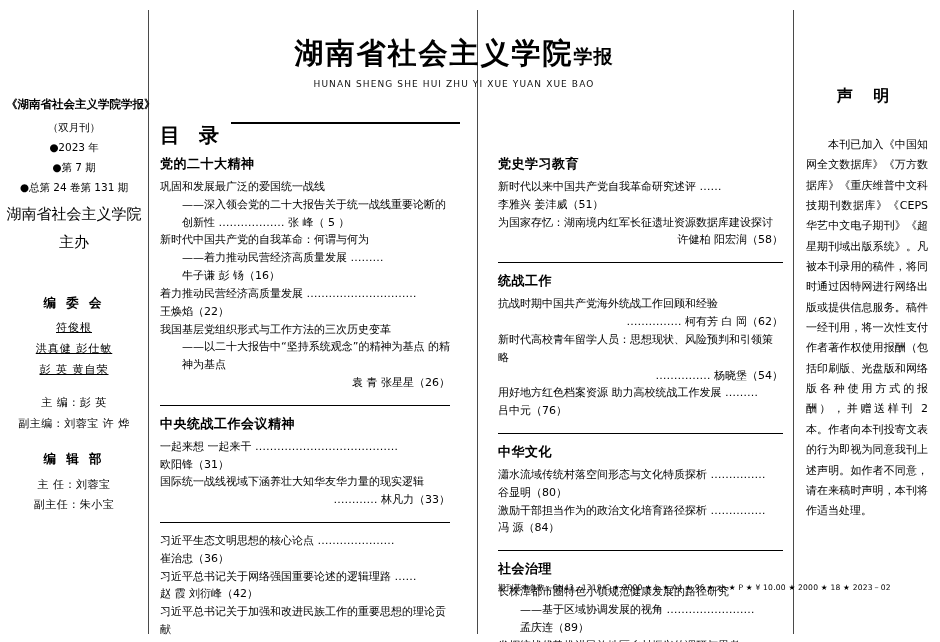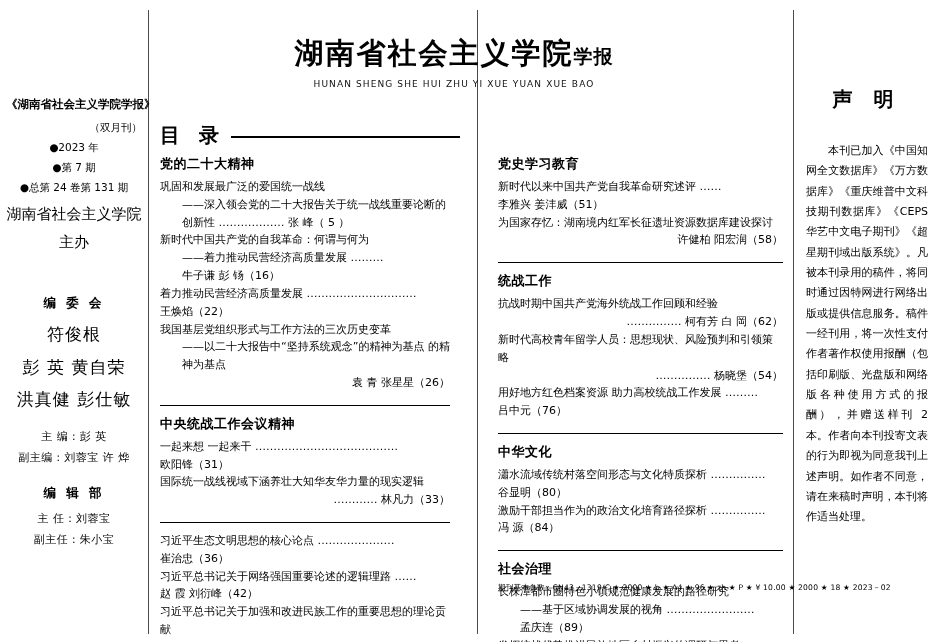--- a/index.html
+++ b/index.html
@@ -39,32 +39,32 @@
     font-size: 11px;
     line-height: 1.9;
   }
   .journal-title-box {
     font-size: 11.5px;
     font-weight: bold;
     letter-spacing: 0px;
     white-space: nowrap;
     margin-bottom: 2px;
   }
-  .left-sub { font-size: 10.5px; text-align: right; }
+  .left-sub { font-size: 10.5px; }
   .left-line { font-size: 10.5px; }
   .left-host { font-size: 15px; margin-top: 2px; }
   .left-gap { height: 34px; }
   .left-gap-sm { height: 12px; }
   .sect-head {
     font-size: 12.5px;
     font-weight: bold;
     letter-spacing: 3px;
     margin-bottom: 4px;
   }
-  .name-line { font-size: 17px; letter-spacing: 1px; }
+  .name-line { font-size: 11px; letter-spacing: 1px; text-decoration: underline; }
   .role-line { font-size: 11px; letter-spacing: 0.5px; }
 
   
   .masthead {
     position: absolute;
     left: 144px; top: 34px; width: 620px;
     text-align: center;
   }
   .mast-cn {
     font-family: "DejaVu Serif", "Liberation Serif", serif;
@@ -81,21 +81,21 @@
     margin-top: 5px;
     font-size: 9px;
     letter-spacing: 1.1px;
     color: #111;
   }
 
   
   .toc-label {
     position: absolute;
     left: 160px; top: 122px;
-    display: flex; align-items: center;
+    display: flex; 
     width: 300px;
   }
   .toc-label .txt {
     font-family: "DejaVu Serif", "Liberation Serif", serif;
     font-size: 20px; font-weight: bold;
     letter-spacing: 6px;
     white-space: nowrap;
   }
   .toc-label .rule {
     flex: 1; height: 2px; background: #000; margin-left: 6px;
@@ -150,22 +150,22 @@
   }
 
   
   .rightcol {
     position: absolute;
     left: 794px; top: 0; width: 146px; height: 642px;
     box-sizing: border-box;
     padding: 86px 12px 0 12px;
   }
   .decl-title {
-    font-family: Liberation Serif, serif;
-    font-size: 20px;
+    font-family: Liberation Sans, sans-serif;
+    font-size: 16px;
     font-weight: bold;
     letter-spacing: 8px;
     text-align: center;
     margin-bottom: 28px;
     white-space: nowrap;
   }
   .decl-body {
     font-size: 11px;
     line-height: 1.85;
     text-align: justify;
@@ -188,22 +188,22 @@
     <div class="left-sub">（双月刊）</div>
     <div class="left-line">●2023 年</div>
     <div class="left-line">●第 7 期</div>
     <div class="left-line">●总第 24 卷第 131 期</div>
     <div class="left-host">湖南省社会主义学院主办</div>
 
     <div class="left-gap"></div>
 
     <div class="sect-head">编 委 会</div>
     <div class="name-line">符俊根</div>
+    <div class="name-line">洪真健  彭仕敏</div>
     <div class="name-line">彭 英  黄自荣</div>
-    <div class="name-line">洪真健  彭仕敏</div>
 
     <div class="left-gap-sm"></div>
 
     <div class="role-line">
       <span>主  编：</span><span>彭 英</span>
     </div>
     <div class="role-line">
       <span>副主编：</span><span>刘蓉宝  许 烨</span>
     </div>
 

